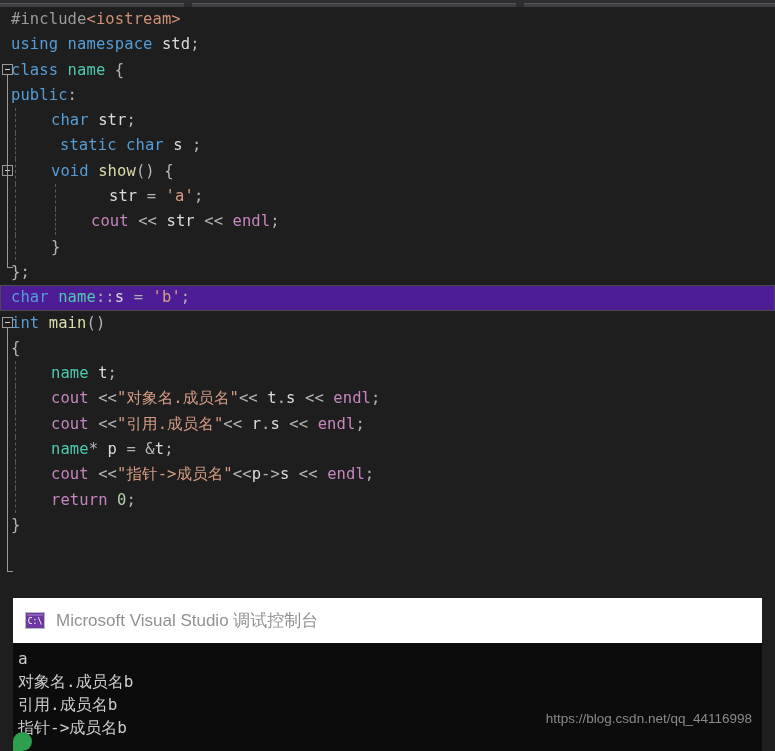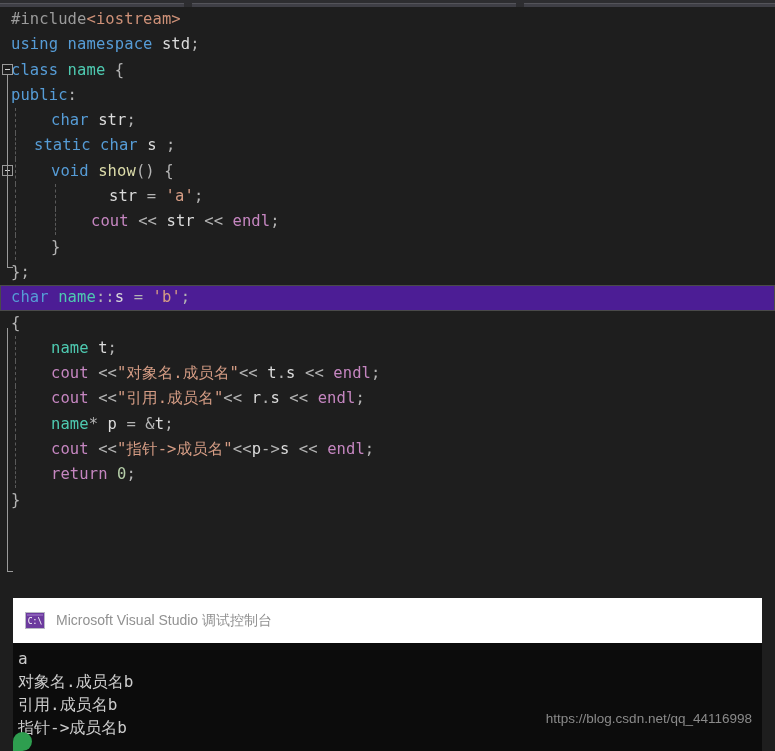--- a/index.html
+++ b/index.html
@@ -148,21 +148,21 @@
     position: absolute;
     left: 0; right: 0; top: 3px;
     text-align: center;
     font-size: 8px;
     line-height: 11px;
     color: #ffffff;
     font-family: "DejaVu Sans Mono", "Liberation Mono", monospace;
   }
   #console-title-text {
     font-family: "Liberation Sans", "DejaVu Sans", sans-serif;
-    font-size: 14px;
+    font-size: 17px;
     color: #919191;
     white-space: nowrap;
   }
   #console-body {
     position: relative;
     height: 108px;
     background: #0c0c0c;
     padding: 4px 0 0 5px;
     box-sizing: border-box;
   }
@@ -208,27 +208,28 @@
   <div class="chip b"></div>
   <div class="chip c"></div>
 </div>
 
 <div id="editor">
     <div class="code-line"><span class="txt" style="left: 11px;"><span class="pp">#include</span><span class="inc">&lt;iostream&gt;</span></span></div>
     <div class="code-line"><span class="txt" style="left: 11px;"><span class="kw">using</span><span class="op"> </span><span class="kw">namespace</span><span class="op"> </span><span class="id">std</span><span class="op">;</span></span></div>
     <div class="code-line"><span class="txt" style="left: 11px;"><span class="kw">class</span><span class="op"> </span><span class="type">name</span><span class="op"> </span><span class="op">{</span></span><div class="gutter-box"></div></div>
     <div class="code-line"><span class="txt" style="left: 11px;"><span class="kw">public</span><span class="op">:</span></span></div>
     <div class="code-line"><span class="txt" style="left: 51px;"><span class="kw">char</span><span class="op"> </span><span class="id">str</span><span class="op">;</span></span><div class="guide" style="left: 15px;"></div></div>
-    <div class="code-line"><span class="txt" style="left: 34px;"><span class="kw">static</span><span class="op"> </span><span class="kw">char</span><span class="op"> </span><span class="id">s</span><span class="op"> ;</span></span><div class="guide" style="left: 15px;"></div></div>
+    <div class="code-line"><span class="txt" style="left: 60px;"><span class="kw">static</span><span class="op"> </span><span class="kw">char</span><span class="op"> </span><span class="id">s</span><span class="op"> ;</span></span><div class="guide" style="left: 15px;"></div></div>
     <div class="code-line"><span class="txt" style="left: 51px;"><span class="kw">void</span><span class="op"> </span><span class="fn">show</span><span class="op">() {</span></span><div class="guide" style="left: 15px;"></div><div class="gutter-box"></div></div>
     <div class="code-line"><span class="txt" style="left: 109px;"><span class="id">str</span><span class="op"> = </span><span class="str">'a'</span><span class="op">;</span></span><div class="guide" style="left: 15px;"></div><div class="guide" style="left: 55px;"></div></div>
     <div class="code-line"><span class="txt" style="left: 91px;"><span class="ctl">cout</span><span class="op"> &lt;&lt; </span><span class="id">str</span><span class="op"> &lt;&lt; </span><span class="ctl">endl</span><span class="op">;</span></span><div class="guide" style="left: 15px;"></div><div class="guide" style="left: 55px;"></div></div>
     <div class="code-line"><span class="txt" style="left: 51px;"><span class="op">}</span></span><div class="guide" style="left: 15px;"></div></div>
     <div class="code-line"><span class="txt" style="left: 11px;"><span class="op">};</span></span></div>
     <div class="code-line current"><span class="txt" style="left: 11px;"><span class="kw">char</span><span class="op"> </span><span class="type">name</span><span class="op">::</span><span class="id">s</span><span class="op"> = </span><span class="str">'b'</span><span class="op">;</span></span></div>
+    <div class="code-line"><span class="txt" style="left: 11px;"><span class="kw">int</span><span class="op"> </span><span class="fn">main</span><span class="op">()</span></span><div class="gutter-box"></div></div>
     <div class="code-line"><span class="txt" style="left: 11px;"><span class="op">{</span></span></div>
     <div class="code-line"><span class="txt" style="left: 51px;"><span class="type">name</span><span class="op"> </span><span class="id">t</span><span class="op">;</span></span><div class="guide" style="left: 15px;"></div></div>
     <div class="code-line"><span class="txt" style="left: 51px;"><span class="ctl">cout</span><span class="op"> &lt;&lt;</span><span class="str">"对象名.成员名"</span><span class="op">&lt;&lt; </span><span class="id">t</span><span class="op">.</span><span class="id">s</span><span class="op"> &lt;&lt; </span><span class="ctl">endl</span><span class="op">;</span></span><div class="guide" style="left: 15px;"></div></div>
     <div class="code-line"><span class="txt" style="left: 51px;"><span class="ctl">cout</span><span class="op"> &lt;&lt;</span><span class="str">"引用.成员名"</span><span class="op">&lt;&lt; </span><span class="id">r</span><span class="op">.</span><span class="id">s</span><span class="op"> &lt;&lt; </span><span class="ctl">endl</span><span class="op">;</span></span><div class="guide" style="left: 15px;"></div></div>
     <div class="code-line"><span class="txt" style="left: 51px;"><span class="type">name</span><span class="op">* </span><span class="id">p</span><span class="op"> = &amp;</span><span class="id">t</span><span class="op">;</span></span><div class="guide" style="left: 15px;"></div></div>
     <div class="code-line"><span class="txt" style="left: 51px;"><span class="ctl">cout</span><span class="op"> &lt;&lt;</span><span class="str">"指针-&gt;成员名"</span><span class="op">&lt;&lt;</span><span class="id">p</span><span class="op">-&gt;</span><span class="id">s</span><span class="op"> &lt;&lt; </span><span class="ctl">endl</span><span class="op">;</span></span><div class="guide" style="left: 15px;"></div></div>
     <div class="code-line"><span class="txt" style="left: 51px;"><span class="ctl">return</span><span class="op"> </span><span class="num">0</span><span class="op">;</span></span><div class="guide" style="left: 15px;"></div></div>
     <div class="code-line"><span class="txt" style="left: 11px;"><span class="op">}</span></span></div>
     <div class="brace-bar" style="top: 67.6px; height: 192.4px;"></div>
     <div class="brace-foot" style="top: 260px;"></div>

